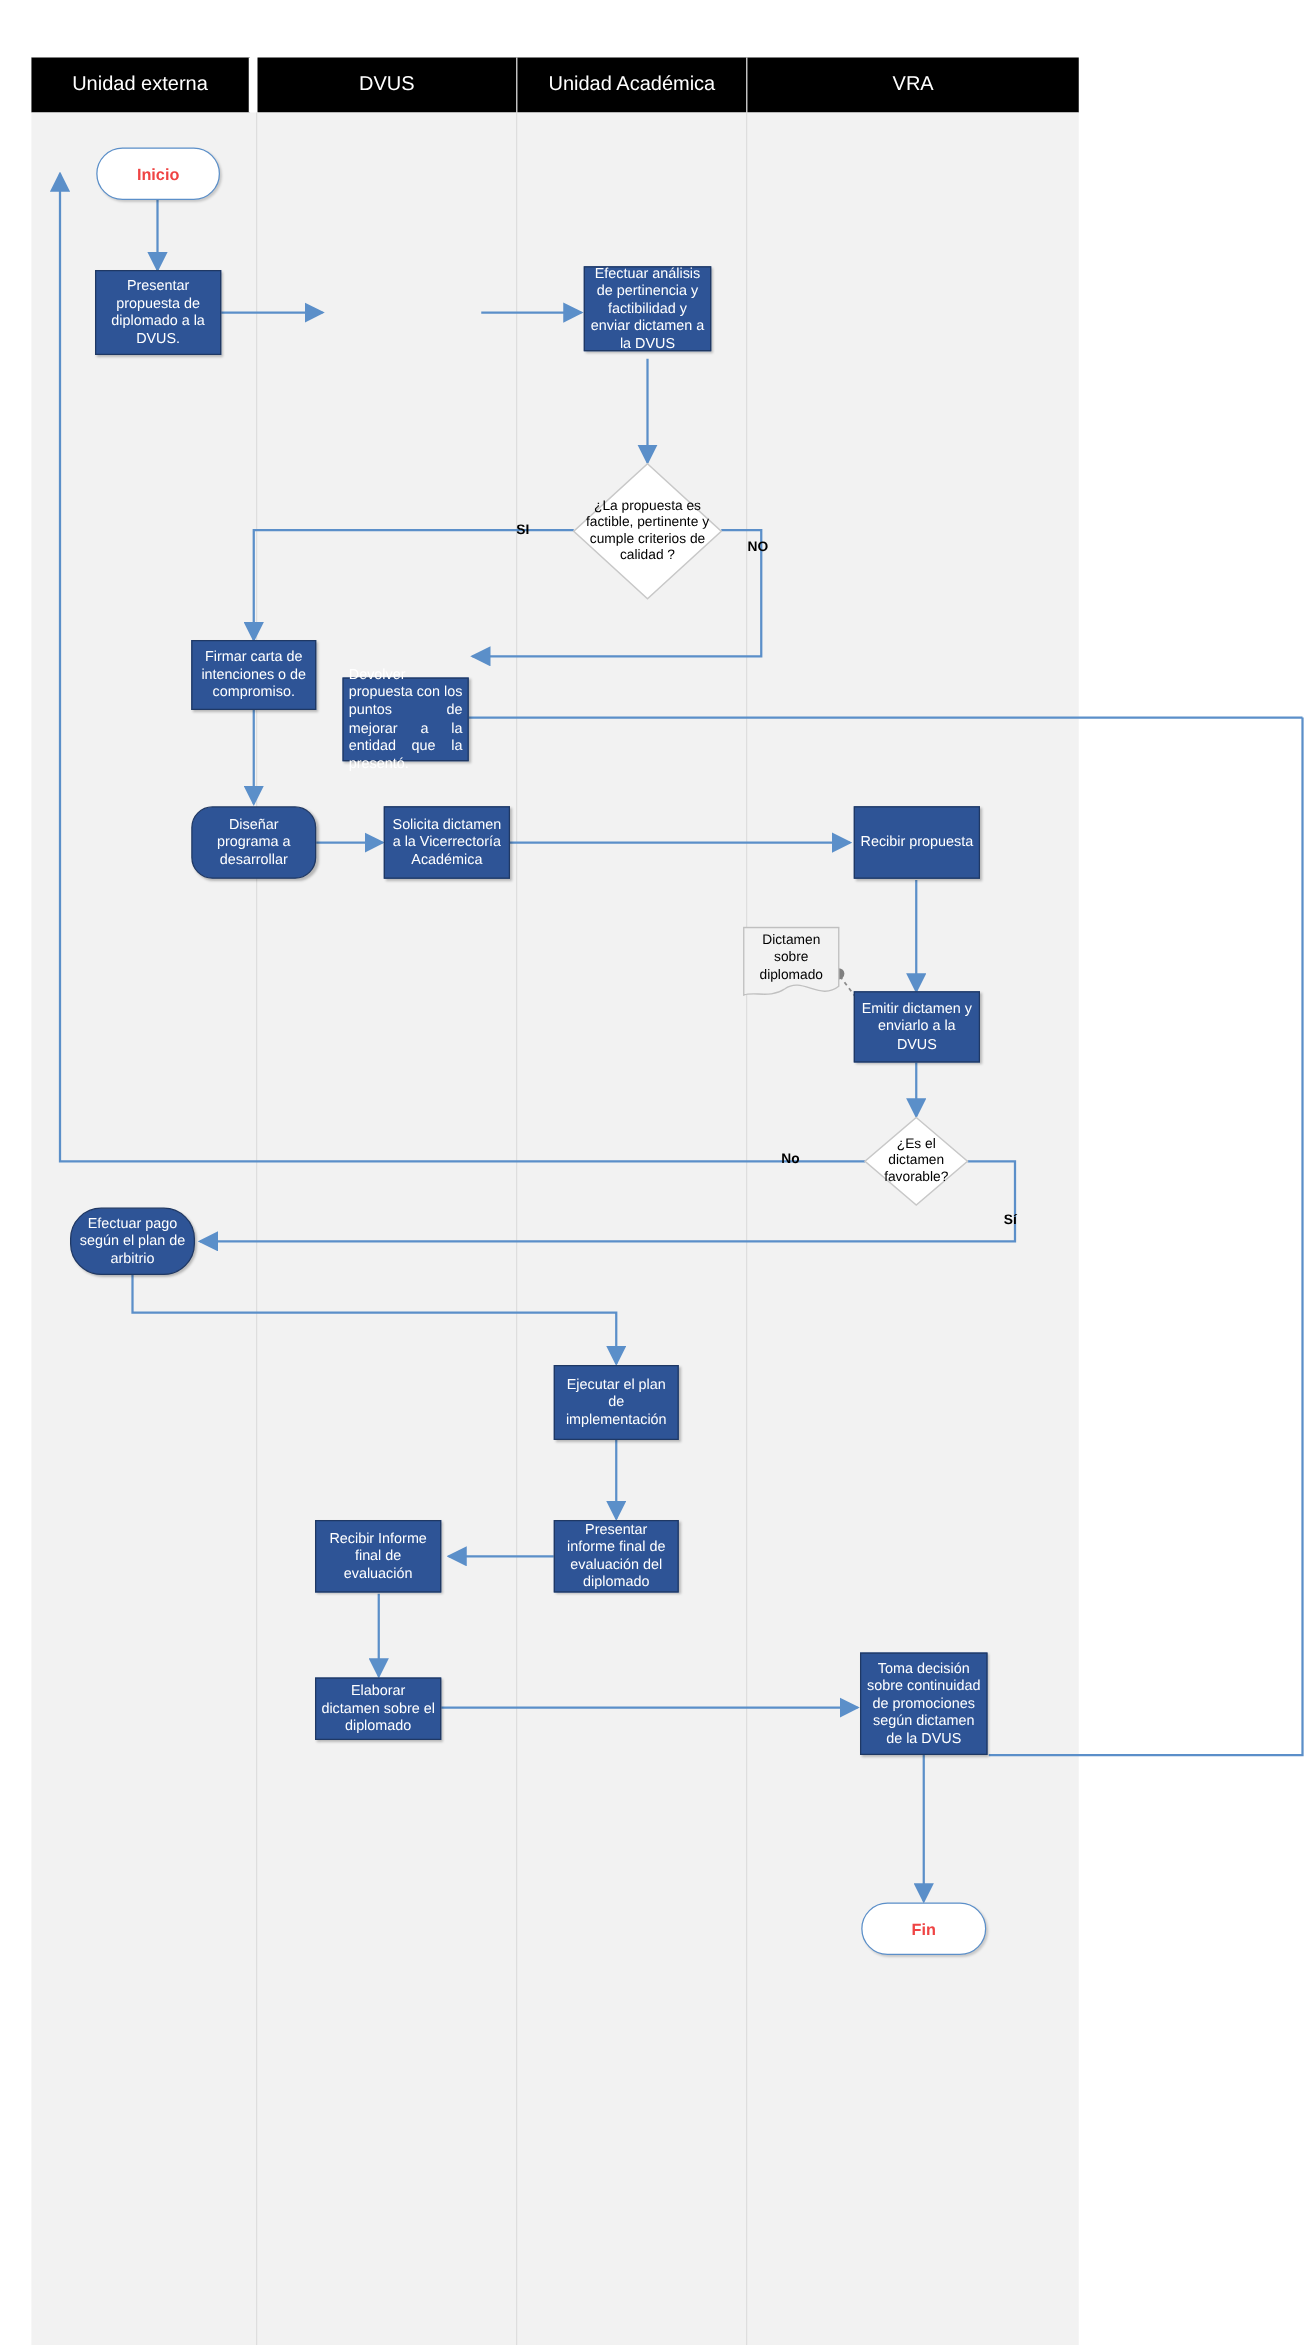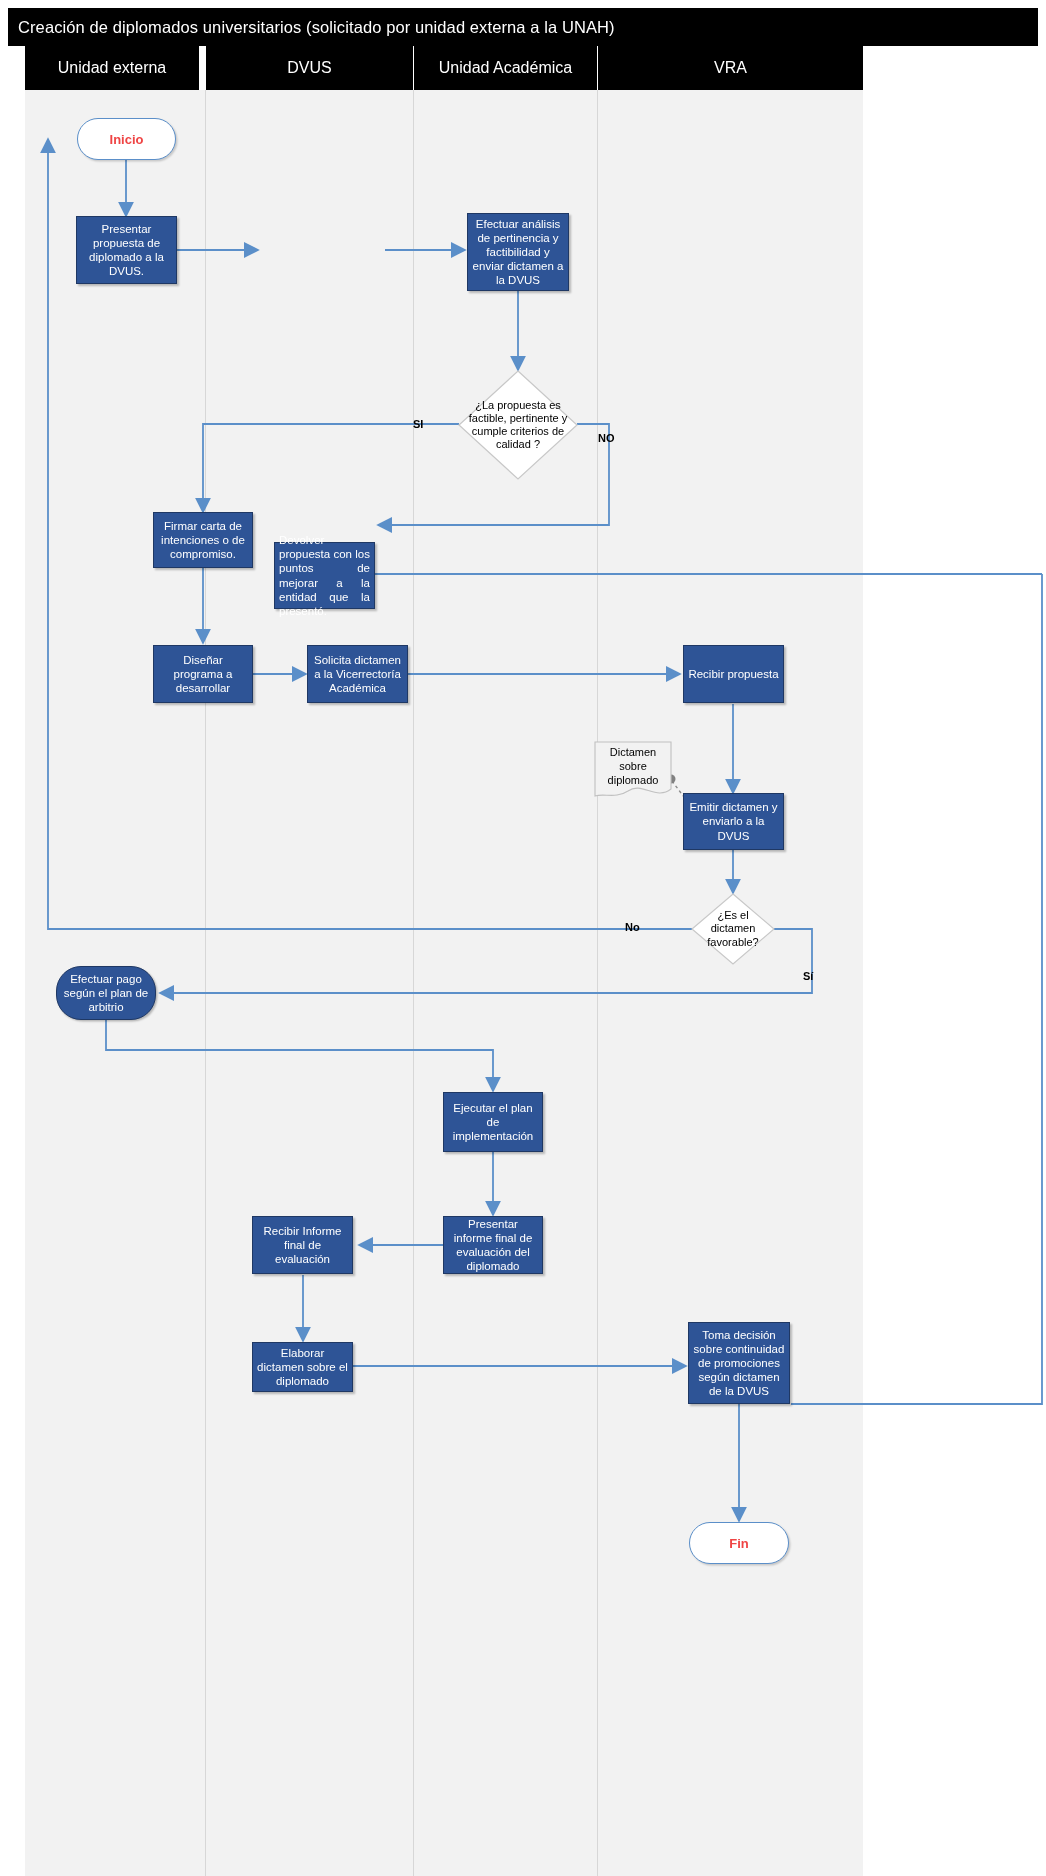--- a/index.html
+++ b/index.html
@@ -43,23 +43,20 @@
   
   #wires{position:absolute;left:0;top:0;width:1046px;height:1876px;z-index:3;}
 
   .edge-label{position:absolute;font-size:11px;font-weight:bold;color:#000;z-index:7;}
 </style>
 </head>
 <body>
 
 <div id="page">
 
-  <div class="title-bar">
-    <span>Creación de diplomados universitarios (solicitado por unidad externa a la UNAH)</span>
-  </div>
 
   <div class="lane-head" style="left:25px;width:175px;">
     <span>Unidad externa</span>
   </div>
   <div class="lane-head" style="left:206px;width:208px;">
     <span>DVUS</span>
   </div>
   <div class="lane-head" style="left:414px;width:184px;">
     <span>Unidad Académica</span>
   </div>
@@ -133,40 +130,40 @@
 
   <div class="node term" style="left:77px;top:118px;width:99px;height:42px;">
     <span>Inicio</span>
   </div>
 
   <div class="node proc" style="left:76px;top:216px;width:101px;height:68px;">
     <span>Presentar propuesta de diplomado a la DVUS.</span>
   </div>
 
 
-  <div class="node proc" style="left:467px;top:213px;width:102px;height:78px;">
+  <div class="node proc" style="left:467px;top:213px;width:102px;height:68px;">
     <span>Efectuar análisis de pertinencia y factibilidad y enviar dictamen a la DVUS</span>
   </div>
 
   <div class="dec-wrap" style="left:458px;top:370px;width:120px;height:110px;">
     <svg width="120" height="110">
       <polygon points="60,1 119,55 60,109 1,55" fill="#ffffff" stroke="#c8c8c8" stroke-width="1.2"></polygon>
     </svg>
     <div class="dec-txt">¿La propuesta es factible, pertinente y cumple criterios de calidad ?</div>
   </div>
 
   <div class="node proc" style="left:153px;top:512px;width:100px;height:56px;">
     <span>Firmar carta de intenciones o de compromiso.</span>
   </div>
 
   <div class="node proc justify" style="left:274px;top:542px;width:101px;height:67px;">
     <span>Devolver propuesta con los puntos de mejorar a la entidad que la presentó.</span>
   </div>
 
-  <div class="node proc" style="left:153px;top:645px;width:100px;height:58px;">
+  <div class="node proc" style="left:153px;top:645px;width:100px;height:58px;border-radius:17px;">
     <span>Diseñar programa a desarrollar</span>
   </div>
 
   <div class="node proc" style="left:307px;top:645px;width:101px;height:58px;">
     <span>Solicita dictamen a la Vicerrectoría Académica</span>
   </div>
 
   <div class="node proc" style="left:683px;top:645px;width:101px;height:58px;">
     <span>Recibir propuesta</span>
   </div>

